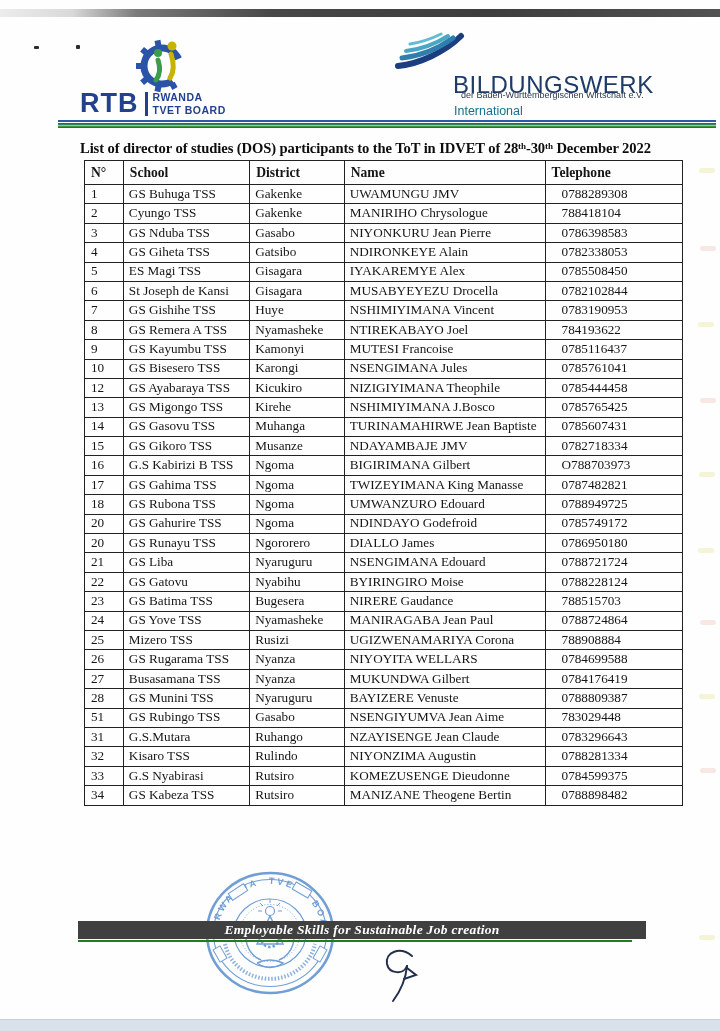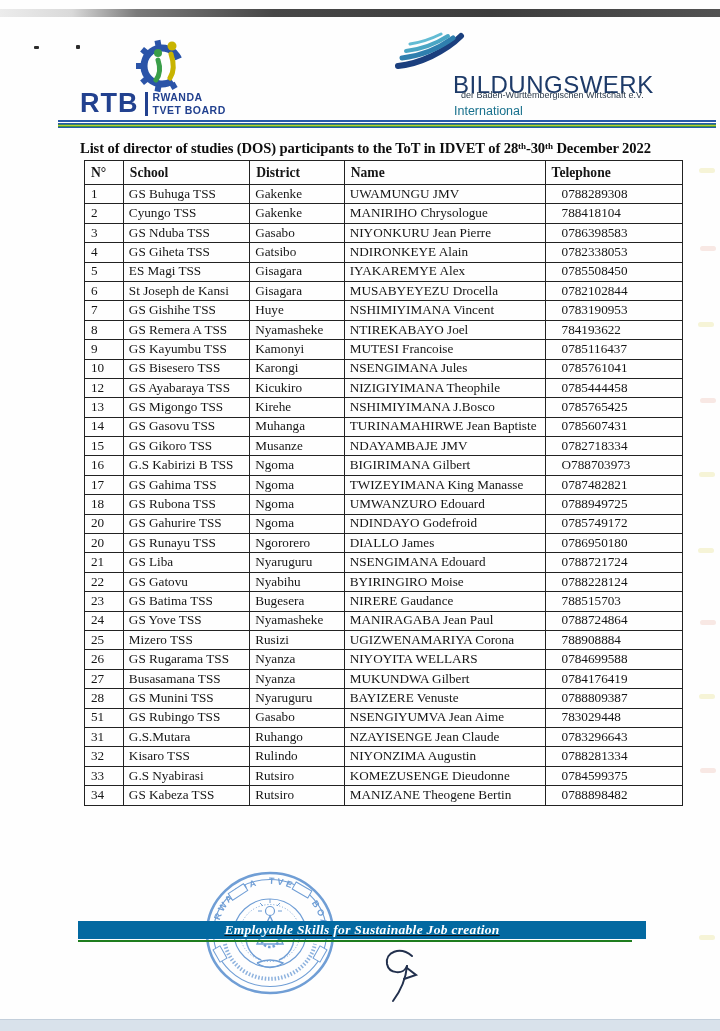--- a/index.html
+++ b/index.html
@@ -49,21 +49,21 @@
   td.c0{padding-left:6px;width:31px;}
   td.c1,col.c1{width:133px;}
   td.c2,col.c2{width:89px;}
   td.c3,col.c3{width:214px;text-align:justify;}
   td.c4,col.c4{width:132px;padding-left:16px;}
   col.c0{width:31px;}
 
   
   .stamp{position:absolute;left:203px;top:870px;opacity:.92;z-index:1;}
   .slogan-bar{position:absolute;left:78px;top:921px;width:568px;height:17.5px;
-    background:#0369a1;z-index:2;display:flex;align-items:center;justify-content:center;text-decoration:underline;}
+    background:#404040;z-index:2;display:flex;align-items:center;justify-content:center;}
   .slogan-text{font-style:italic;font-weight:bold;font-size:13.5px;color:#ffffff;letter-spacing:.3px;}
   .green-underline{position:absolute;left:78px;top:939.5px;width:554px;height:2.5px;background:#1e7d1e;z-index:2;}
   .signature{position:absolute;left:376px;top:944px;z-index:3;}
 </style>
 </head>
 <body>
 
 <div class="scan-top-band"></div>
 <div class="speck" style="left:34px;top:46px;width:5px;height:3px;"></div>
 <div class="speck" style="left:76px;top:45px;width:4px;height:4px;"></div>

